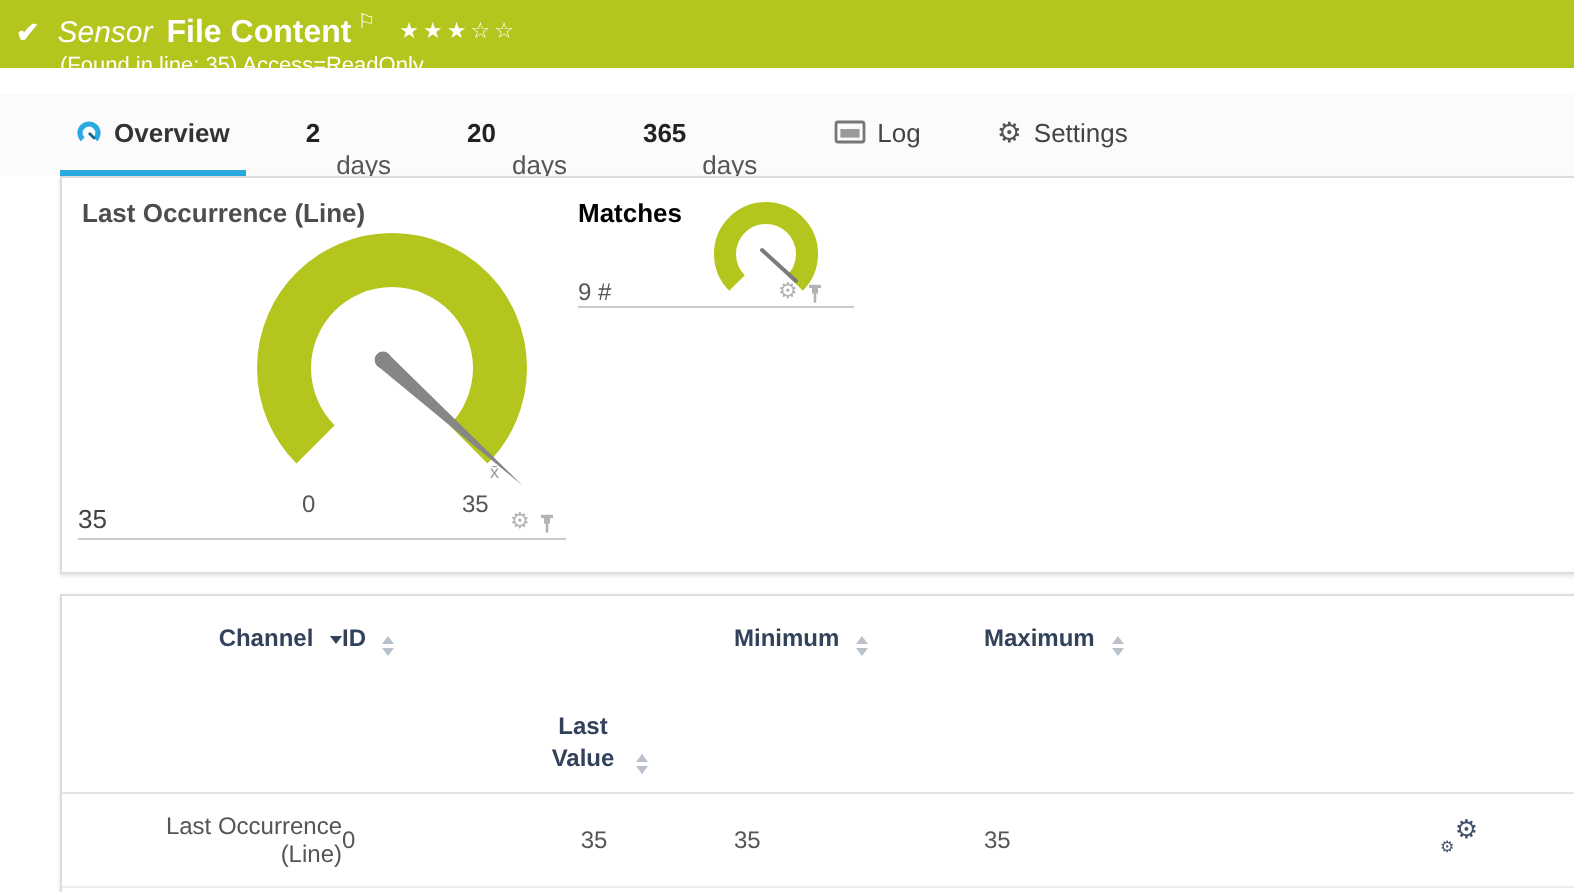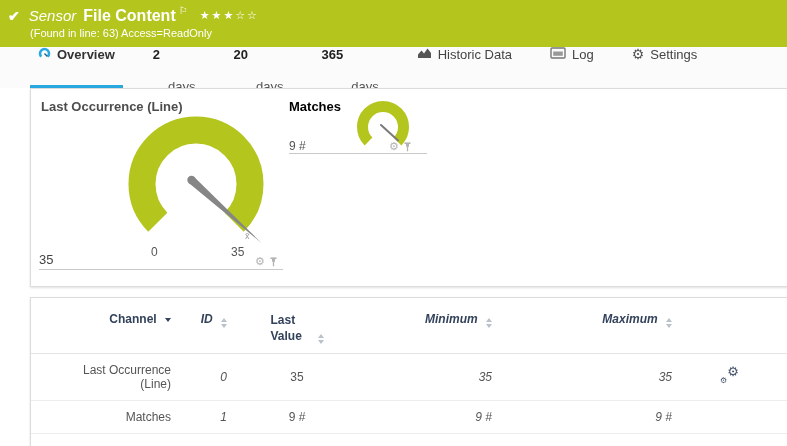--- a/index.html
+++ b/index.html
@@ -1,32 +1,32 @@
 <!DOCTYPE html>
 <html><head>
 <meta charset="utf-8">
 <style>
   * { margin:0; padding:0; box-sizing:border-box; }
   html,body { width:787px; height:446px; overflow:hidden; background:#fff;
               font-family:"Liberation Sans", sans-serif; position:relative; }
 
   
-  .hdr { position:absolute; left:0; top:0; width:100%; height:47px; background:#b4c51d; color:#fff; }
+  .hdr { position:absolute; left:0; top:0; width:100%; height:34px; background:#b4c51d; color:#fff; }
   .hdr .line1 { position:absolute; left:8px; top:5px; font-size:15px; white-space:nowrap; }
   .hdr .check { font-weight:bold; font-size:14px; margin-right:9px; }
   .hdr .stype { font-style:italic; margin-right:7px; font-size:15px; }
   .hdr .title { font-weight:bold; font-size:16px; }
   .hdr .flag  { font-size:10px; vertical-align:7px; margin-left:3px; }
   .hdr .stars { font-size:11px; margin-left:12px; letter-spacing:2px; vertical-align:2px; }
   .hdr .line2 { position:absolute; left:30px; top:27px; font-size:11px; }
 
   
   .tabs { position:absolute; left:0; top:47px; width:100%; height:41px; background:#fbfbfb;
           display:flex; align-items:stretch; padding-left:30px; }
-  .tab { display:flex; gap:6px; font-size:13px; color:#444;
+  .tab { display:flex; align-items:center; gap:6px; font-size:13px; color:#444;
          padding:0 8px; margin-right:22px; border-bottom:3px solid transparent; cursor:pointer; white-space:nowrap; }
   .tab.active { border-bottom-color:#29a9e0; font-weight:bold; color:#333; }
   .tab strong { color:#222; font-weight:bold; margin-right:2px; }
   .tab .word { color:#555; font-weight:normal;margin-top:32px; }
   .tab .glyph { font-size:14px; color:#555; line-height:1; }
   .ticon { flex:0 0 auto; }
 
   
   .gpanel { position:absolute; left:30px; top:88px; width:758px; height:199px; background:#fff;
             border:1px solid #dcdcdc; box-shadow:0 1px 2px rgba(0,0,0,.12); }
@@ -48,43 +48,43 @@
   .m-line { position:absolute; left:258px; top:64px; width:138px; border-top:1px solid #c9c9c9; }
 
   
   .tpanel { position:absolute; left:30px; top:297px; width:758px; height:160px; background:#fff;
             border:1px solid #dcdcdc; box-shadow:0 1px 2px rgba(0,0,0,.12); }
   table { width:100%; border-collapse:collapse; font-size:12px; table-layout:fixed; }
   col.c-channel{width:140px} col.c-id{width:56px} col.c-last{width:140px}
   col.c-min{width:125px} col.c-max{width:180px} col.c-set{width:auto}
   th { color:#33425b; font-weight:bold; text-align:left; vertical-align:top;
        padding:14px 0 9px 0; border-bottom:1px solid #e4e4e4; cursor:pointer; }
-  th.r, td.r { text-align:right;font-style:italic; }
+  th.r, td.r { text-align:left; }
   th.c, td.c { text-align:center; }
   th.first, td.first { padding-left:20px; text-align:right; }
   td { color:#555; padding:9px 0; border-bottom:1px solid #ededed; }
-  .hv { display:inline-block; width:42px; text-align:left; line-height:1.35; }
+  .hv { display:inline-block; width:42px; text-align:center; line-height:1.35;margin-top:43px; }
   .hwrap { display:inline-flex; align-items:flex-end; }
   .sort { display:inline-flex; flex-direction:column; gap:2px; margin-left:5px; vertical-align:1px; }
   .sort i { display:block; width:0; height:0; border-left:3.5px solid transparent; border-right:3.5px solid transparent; }
   .sort .up { border-bottom:4px solid #b9c1cb; }
   .sort .dn { border-top:4px solid #b9c1cb; }
   .sort.active .dn { border-top-color:#33425b; }
   .chset { position:relative; display:inline-block; width:19px; height:17px; color:#44546b; cursor:pointer; }
   .chset .g1 { position:absolute; right:0; top:-2px; font-size:13px; line-height:1; }
   .chset .g2 { position:absolute; left:0; bottom:-1px; font-size:8px; line-height:1; }
 </style>
 </head>
 <body>
 
 <div class="hdr">
   <div class="line1">
     <span class="check">✔</span><span class="stype">Sensor</span><span class="title">File Content</span><span class="flag">⚐</span><span class="stars">★★★☆☆</span>
   </div>
-  <div class="line2">(Found in line: 63) Access=ReadOnly</div>
+  <div class="line2">(Found in line: 35) Access=ReadOnly</div>
 </div>
 
 <div class="tabs">
   <div class="tab active">
     <svg class="ticon" width="13" height="13" viewBox="0 0 13 13">
       <path d="M3.32 9.68 A4.5 4.5 0 1 1 9.68 9.68" fill="none" stroke="#29a9e0" stroke-width="2.6"></path>
       <line x1="6.5" y1="6.5" x2="9.4" y2="9.4" stroke="#17678c" stroke-width="1.4"></line>
     </svg>
     <span>Overview</span>
   </div>
@@ -92,26 +92,20 @@
     <strong>2</strong>
     <span class="word">days</span>
   </div>
   <div class="tab">
     <strong>20</strong>
     <span class="word">days</span>
   </div>
   <div class="tab">
     <strong>365</strong>
     <span class="word">days</span>
-  </div>
-  <div class="tab">
-    <svg class="ticon" width="15" height="12" viewBox="0 0 15 12">
-      <path d="M1 11 L1 7.5 L4.5 3.5 L7 6.5 L10.5 1.5 L14 6 L14 11 Z" fill="#555"></path>
-    </svg>
-    <span>Historic Data</span>
   </div>
   <div class="tab">
     <svg class="ticon" width="16" height="12" viewBox="0 0 16 12">
       <rect x="1" y="1" width="14" height="10" rx="1" fill="none" stroke="#777" stroke-width="1.4"></rect>
       <rect x="3.2" y="4.5" width="9.6" height="4.3" fill="#999"></rect>
     </svg>
     <span>Log</span>
   </div>
   <div class="tab">
     <span class="glyph">⚙</span>

